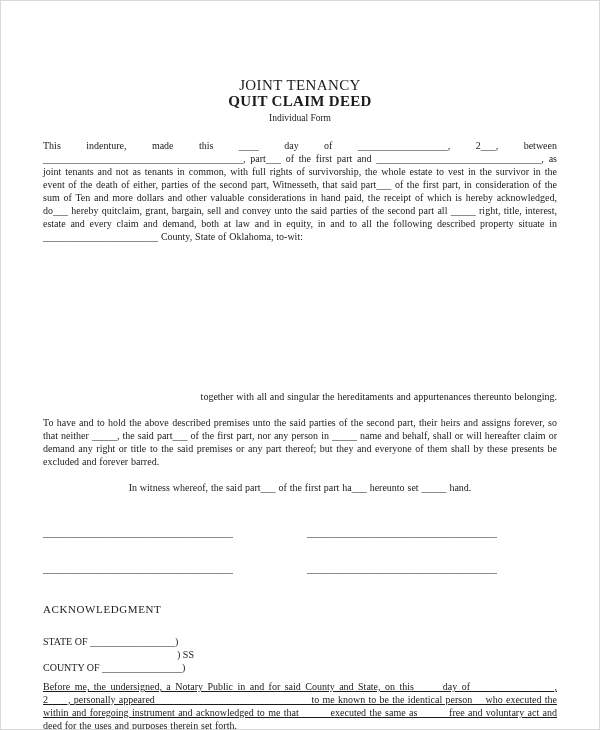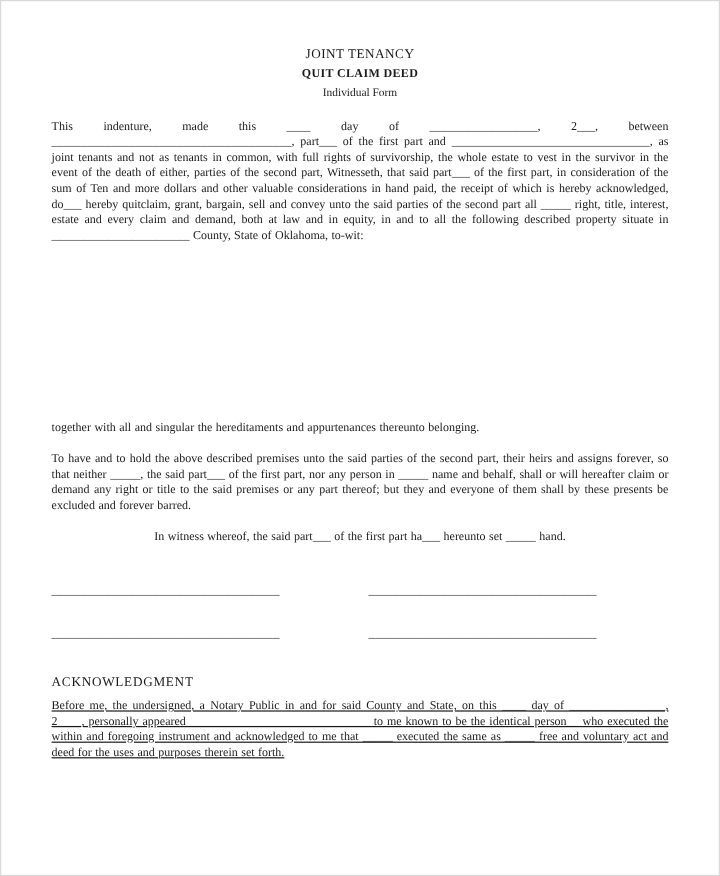--- a/index.html
+++ b/index.html
@@ -7,32 +7,32 @@
     position:relative;
     width:600px; height:730px;
     box-sizing:border-box;
     background:#ffffff;
     border:1px solid #d9d9d9;
     font-family:"Liberation Serif", serif;
     color:#1b1b1b;
     overflow:hidden;
   }
   .header { text-align:center; padding-top:38px; }
-  .header .category { font-size:11px; line-height:13px; letter-spacing:0.4px; }
-  .header .title    { font-size:10px; line-height:17px; font-weight:bold; letter-spacing:0.3px; margin-top:1px; }
+  .header .category { font-size:15px; line-height:13px; letter-spacing:0.4px;margin-top:40px; }
+  .header .title    { font-size:15px; line-height:17px; font-weight:bold; letter-spacing:0.3px; margin-top:1px; }
   .header .subtitle { font-size:9.5px; line-height:12px; margin-top:2px; }
   .body { padding:0 42px; }
   .para {
     font-size:10px; line-height:13px;
     text-align:justify;
     word-spacing:0.4px;
   }
   .opening  { margin-top:15px; }
   .property-blank { height:147px; }
-  .together { text-align:left;font-family:Liberation Serif, serif; }
+  .together { text-align:right;font-family:Liberation Serif, serif; }
   .habendum { margin-top:13px; }
   .witness  { margin-top:13px; text-align:center; }
   .sig-row {
     display:flex; justify-content:space-between;
     padding-right:60px;
     font-size:10px; line-height:13px;
     white-space:nowrap;
     gap:16px;
   }
   .sig-row1 { margin-top:32px; }
@@ -74,17 +74,22 @@
       <span>______________________________________</span>
     </div>
 
     <div class="sig-row sig-row2">
       <span>______________________________________</span>
       <span>______________________________________</span>
     </div>
 
     <div class="ack-heading">ACKNOWLEDGMENT</div>
 
+    <div class="venue">
+      <div>STATE OF _________________)</div>
+      <div class="ss-line">) SS</div>
+      <div>COUNTY OF ________________)</div>
+    </div>
 
     <div class="para notary">Before me, the undersigned, a Notary Public in and for said County and State, on this ____ day of ________________, 2____, personally appeared ______________________________ to me known to be the identical person__ who executed the within and foregoing instrument and acknowledged to me that _____ executed the same as _____ free and voluntary act and deed for the uses and purposes therein set forth.</div>
 
   </div>
 </div>
 
 </body></html>

